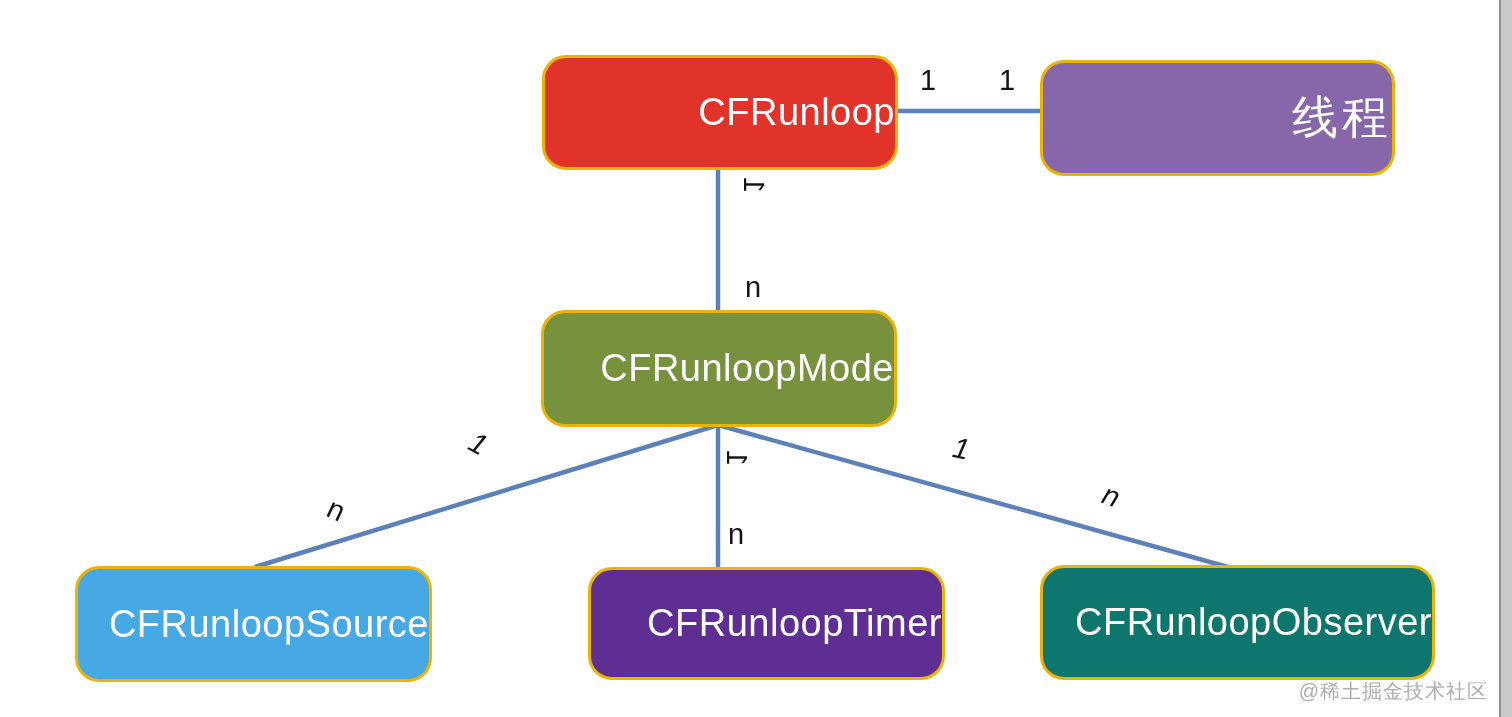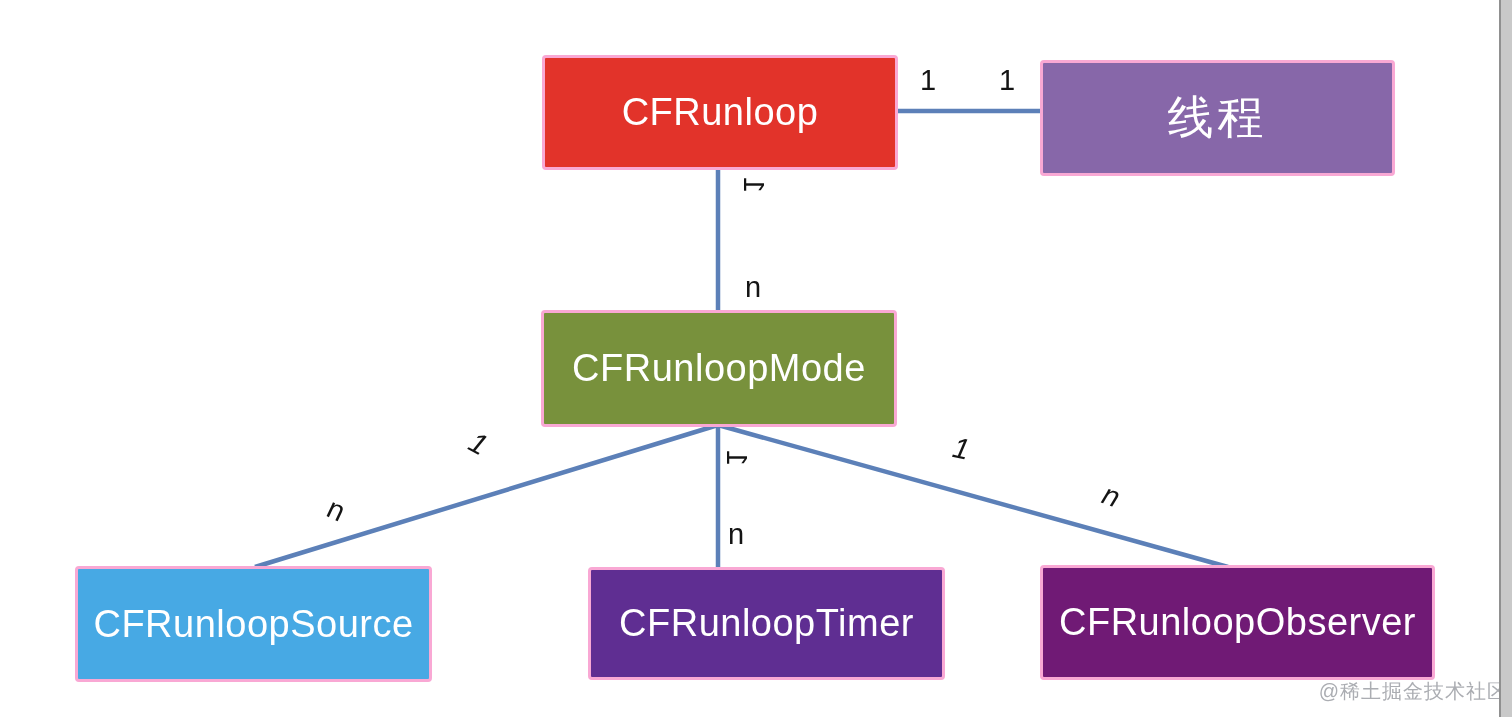--- a/index.html
+++ b/index.html
@@ -17,25 +17,25 @@
   #connectors {
     position: absolute;
     left: 0; top: 0;
     width: 1512px; height: 717px;
     z-index: 1;
   }
   .node {
     position: absolute;
     z-index: 2;
     box-sizing: border-box;
-    border: 3px solid #f9a8d4;
-    border-radius: 4px;
+    border: 3px solid #eab308;
+    border-radius: 24px;
     display: flex;
     align-items: center;
-    justify-content: center;
+    justify-content: flex-end;
     color: #ffffff;
     font-size: 38px;
     font-family: "Liberation Sans", sans-serif;
     letter-spacing: 0.5px;
   }
   .node-cfrunloop  { left: 542px;  top: 55px;  width: 356px; height: 115px; }
   .node-thread     { left: 1040px; top: 60px;  width: 355px; height: 116px;
                      font-family: "DejaVu Serif", "Liberation Serif", serif;
                      font-size: 46px; letter-spacing: 4px; }
   .node-mode       { left: 541px;  top: 310px; width: 356px; height: 117px; }
@@ -58,21 +58,21 @@
   .rel-e2-from { left: 478px;  top: 444px; transform: translate(-50%,-50%) rotate(28deg); font-style: italic; }
   .rel-e2-to   { left: 336px;  top: 510px; transform: translate(-50%,-50%) rotate(25deg); }
   .rel-e3-from { left: 736px;  top: 458px; transform: translate(-50%,-50%) scaleX(-1) rotate(-90deg); }
   .rel-e3-to   { left: 736px;  top: 534px; transform: translate(-50%,-50%); }
   .rel-e4-from { left: 961px;  top: 449px; transform: translate(-50%,-50%) rotate(12deg); font-style: italic; }
   .rel-e4-to   { left: 1111px; top: 496px; transform: translate(-50%,-50%) rotate(20deg); font-style: italic; }
 
   .watermark {
     position: absolute;
     z-index: 4;
-    right: 4px;
+    right: 24px;
     bottom: 12px;
     font-size: 20px;
     letter-spacing: 1px;
     font-family: "Liberation Sans", sans-serif;
   }
   .scroll-strip {
     position: absolute;
     z-index: 5;
     right: 0; top: 0;
     width: 11px; height: 717px;
@@ -106,21 +106,21 @@
   </div>
 
   <div class="node node-mode" style="background-color: rgb(120, 145, 60);">
     <span>CFRunloopMode</span>
   </div>
 
   <div class="node node-timer" style="background-color: rgb(95, 46, 146); margin-left: 48px;">
     <span>CFRunloopTimer</span>
   </div>
 
-  <div class="node node-observer" style="background-color: #701a75;">
+  <div class="node node-observer" style="background-color: #0f766e;">
     <span>CFRunloopObserver</span>
   </div>
 
   <span class="rel rel-e0-from">1</span>
   <span class="rel rel-e0-to">1</span>
 
   <span class="rel rel-e1-from">1</span>
   <span class="rel rel-e1-to">n</span>
 
   <span class="rel rel-e2-from">1</span>

